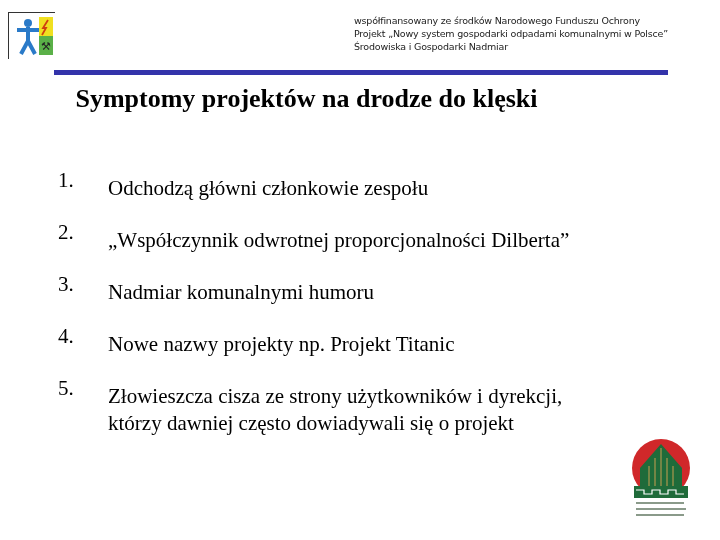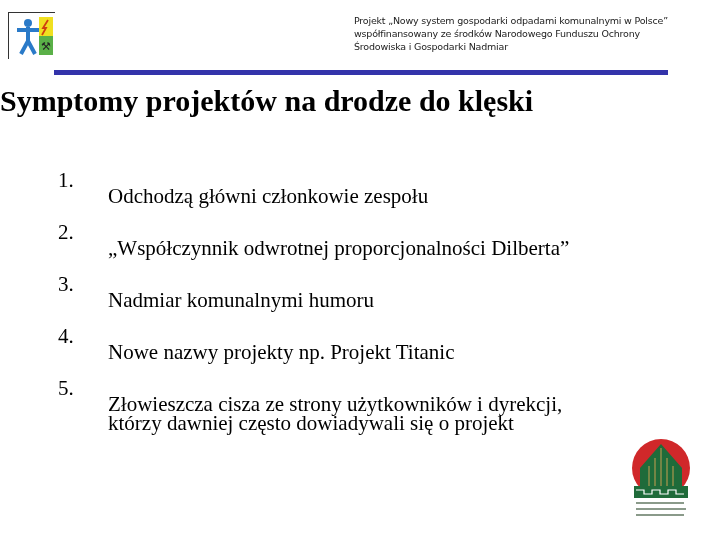--- a/index.html
+++ b/index.html
@@ -2,25 +2,25 @@
 <html><head>
   <meta charset="utf-8">
   <style>
     html, body { margin: 0; padding: 0; background: #ffffff; }
     body { width: 720px; height: 540px; position: relative; overflow: hidden; font-family: "Liberation Serif", serif; color: #000; }
     .logo-left { position: absolute; left: 8px; top: 12px; width: 46px; height: 46px; border-left: 1px solid #333; border-top: 1px solid #333; }
     .logo-left svg { position: absolute; left: 6px; top: 4px; }
     .header-left { position: absolute; left: 65px; top: 22px; font-family: "DejaVu Sans", sans-serif; font-size: 9.5px; line-height: 13px; color: #222; letter-spacing: -0.2px; }
     .header-right { position: absolute; left: 354px; top: 14px; font-family: "DejaVu Sans", sans-serif; font-size: 9.5px; line-height: 13px; color: #222; letter-spacing: -0.2px; width: 360px; }
     .header-rule { position: absolute; left: 54px; top: 70px; width: 614px; height: 5px; background: #3333aa; }
-    .title { position: absolute; left: 0; width: 613px; top: 84px; font-weight: bold; font-size: 30px; }
+    .title { position: absolute; left: 0; width: 613px; top: 84px; text-align: center; font-weight: bold; font-size: 26px; }
     .list { position: absolute; left: 58px; top: 168px; }
     .item { position: relative; height: 52px; font-size: 21px; }
     .num { position: absolute; left: 0; top: 0; }
-    .txt { position: absolute; left: 50px; top: 16px; white-space: nowrap; text-align: center; }
+    .txt { position: absolute; left: 50px; top: 8px; white-space: nowrap; text-align: center; }
     .cont { position: absolute; left: 108px; top: 411px; font-size: 21px; white-space: nowrap; text-align: center; }
     .logo-right { position: absolute; left: 628px; top: 438px; width: 66px; height: 96px; }
   </style>
 </head>
 <body>
 
 <div class="logo-left">
   <svg width="40" height="40" viewBox="0 0 40 40">
     <rect x="24" y="0" width="14" height="19" fill="#f0e020"></rect>
     <rect x="24" y="19" width="14" height="19" fill="#5ab048"></rect>
@@ -29,22 +29,22 @@
     <circle cx="13" cy="6" r="4" fill="#2a7ac8"></circle>
     <path d="M2 13 L24 13" stroke="#2a7ac8" stroke-width="4"></path>
     <path d="M13 10 L13 24 L6 37 M13 24 L20 37" stroke="#2a7ac8" stroke-width="4" fill="none"></path>
   </svg>
 </div>
 
 <div class="header-left">
 </div>
 
 <div class="header-right">
+  <div>współfinansowany ze środków Narodowego Funduszu Ochrony</div>
   <div>Projekt „Nowy system gospodarki odpadami komunalnymi w Polsce”</div>
-  <div>współfinansowany ze środków Narodowego Funduszu Ochrony</div>
   <div>Środowiska i Gospodarki Nadmiar</div>
 </div>
 
 <div class="header-rule"></div>
 
 <div class="title">Symptomy projektów na drodze do klęski</div>
 
 <div class="list">
   <div class="item">
     <span class="num">1.</span>

